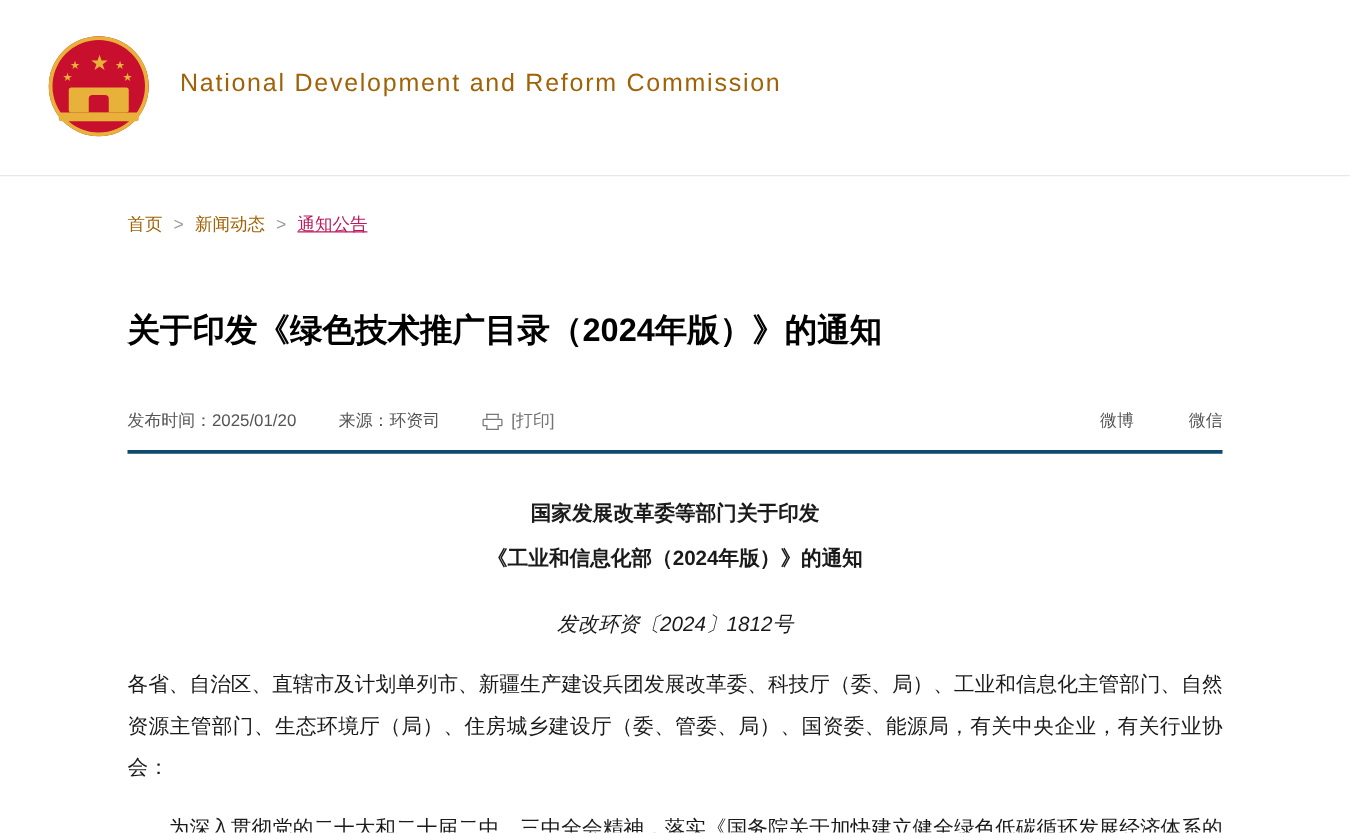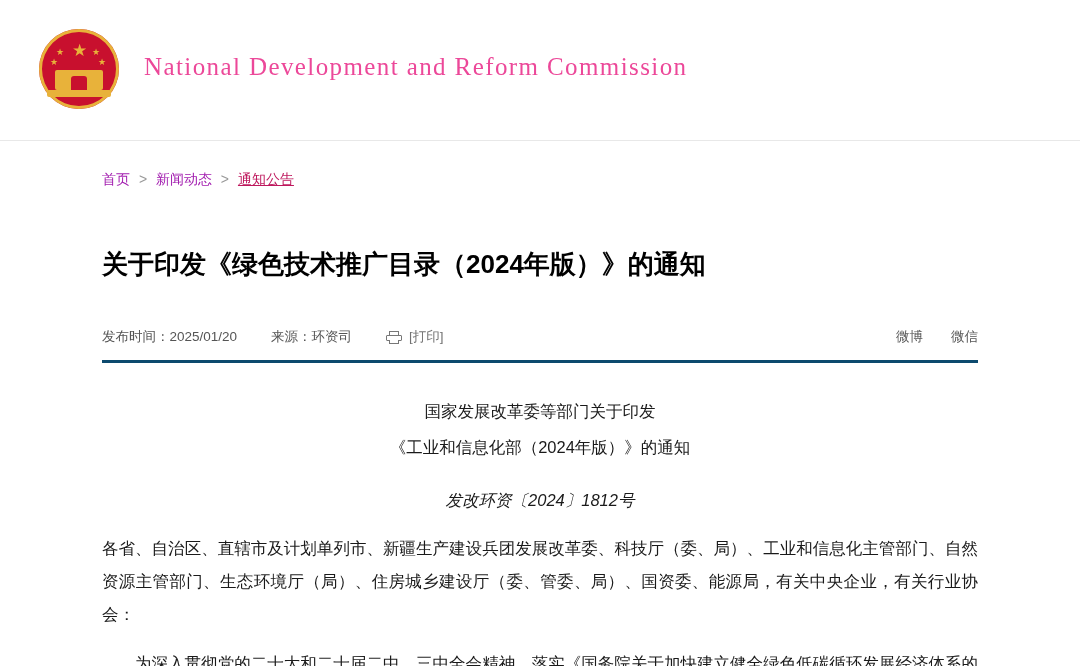--- a/index.html
+++ b/index.html
@@ -87,26 +87,26 @@
   }
   .cn-title {
     font-size: 33px;
     font-weight: bold;
     color: #c8102e;
     letter-spacing: 1px;
     line-height: 42px;
     white-space: nowrap;
   }
   .en-title {
-    font-size: 25px;
-    color: #ec4899;
+    font-size: 20px;
+    color: #a16207;
     letter-spacing: 1.4px;
     line-height: 30px;
     white-space: nowrap;
-    font-family: Liberation Serif, serif;
+    font-family: Liberation Sans, sans-serif;
   }
 
   
   .content {
     width: 1000px;
     margin: 0 auto;
     padding: 0 40px;
     box-sizing: border-box;
   }
 
@@ -114,21 +114,21 @@
   .breadcrumb {
     padding: 28px 0 0 22px;
     font-size: 14px;
     color: #555;
     line-height: 20px;
   }
   .breadcrumb .sep {
     margin: 0 5px;
     color: #999;
   }
-  .breadcrumb .crumb-link { color: #a21caf; text-decoration: none; }
+  .breadcrumb .crumb-link { color: #a16207; text-decoration: none; }
   .breadcrumb .crumb-current { color: #be185d; margin-top: 10px; }
 
   
   .doc-title {
     padding: 40px 22px 0 22px;
     font-size: 26px;
     font-weight: bold;
     color: #000000;
     line-height: 36px;
   }
@@ -181,37 +181,37 @@
     border-top: none;
     box-sizing: border-box;
     background: #fff;
   }
   .meta-right {
     margin-left: auto;
     display: flex;
     align-items: center;
   }
   .share-item {
-    margin-left: 28px;
+    margin-left: 44px;
     font-size: 13.5px;
     color: #555;
     white-space: nowrap;
     text-align: right;
   }
 
   
   .article {
     padding: 32px 22px 0 22px;
     font-size: 16.5px;
     line-height: 34px;
     color: #1a1a1a;
   }
   .art-center {
     text-align: center;
-    font-weight: normal;
+    font-weight: bold;
     line-height: 32px;
   }
   .art-center.l2 { margin-top: 4px; }
   .doc-number {
     text-align: center;
     margin-top: 22px;
     font-weight: normal;
     line-height: 30px;
     font-style: italic;
   }

